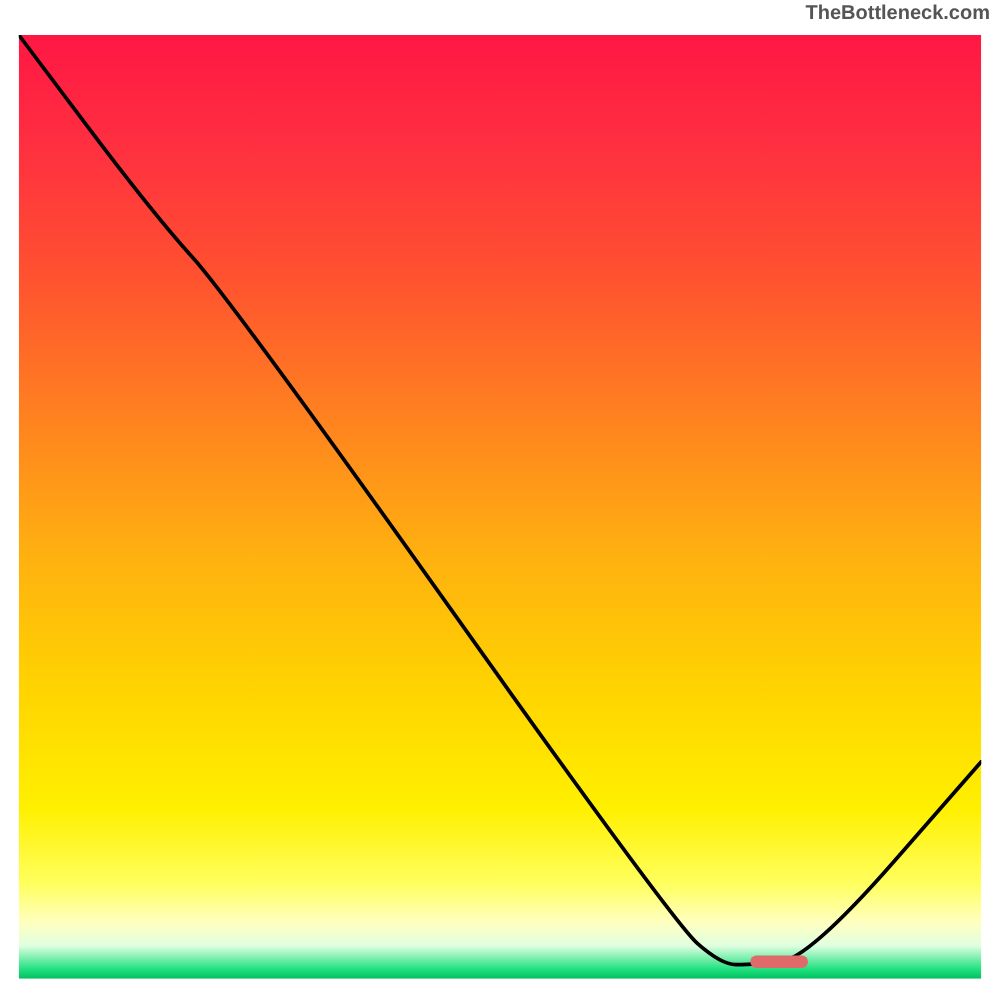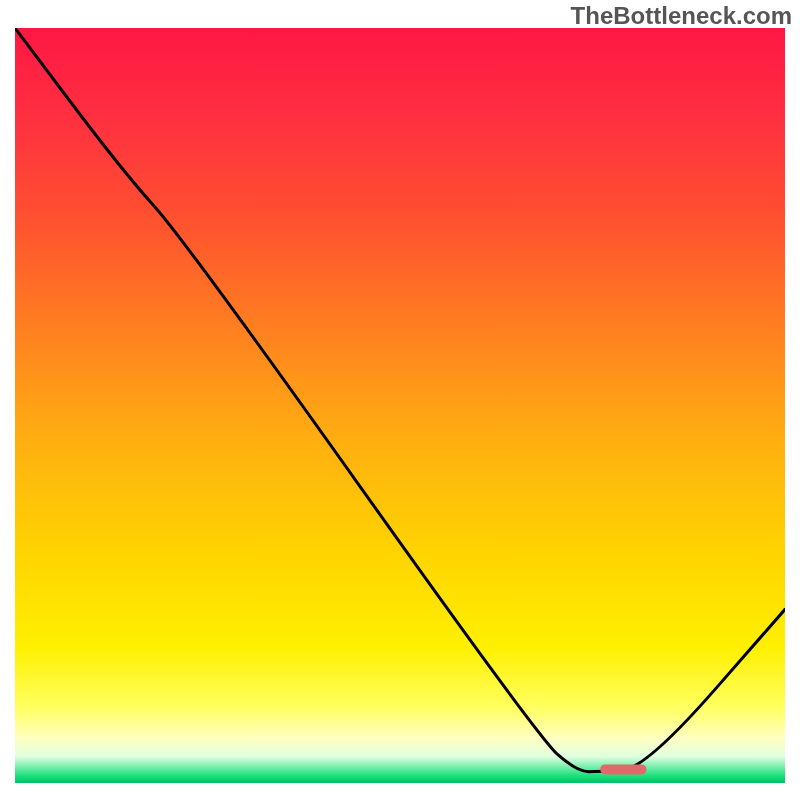--- a/index.html
+++ b/index.html
@@ -8,21 +8,21 @@
     width: 800px;
     height: 800px;
     position: relative;
     background: #fff;
     font-family: Arial, sans-serif;
   }
   .watermark {
     position: absolute;
     top: 2px;
     right: 8px;
-    font-size: 24px;
+    font-size: 16px;
     font-weight: bold;
     color: #555;
     font-family: Arial, sans-serif;
     z-index: 10;
     text-align: right;
   }
   .plot-area {
     position: absolute;
     left: 15px;
     top: 28px;

